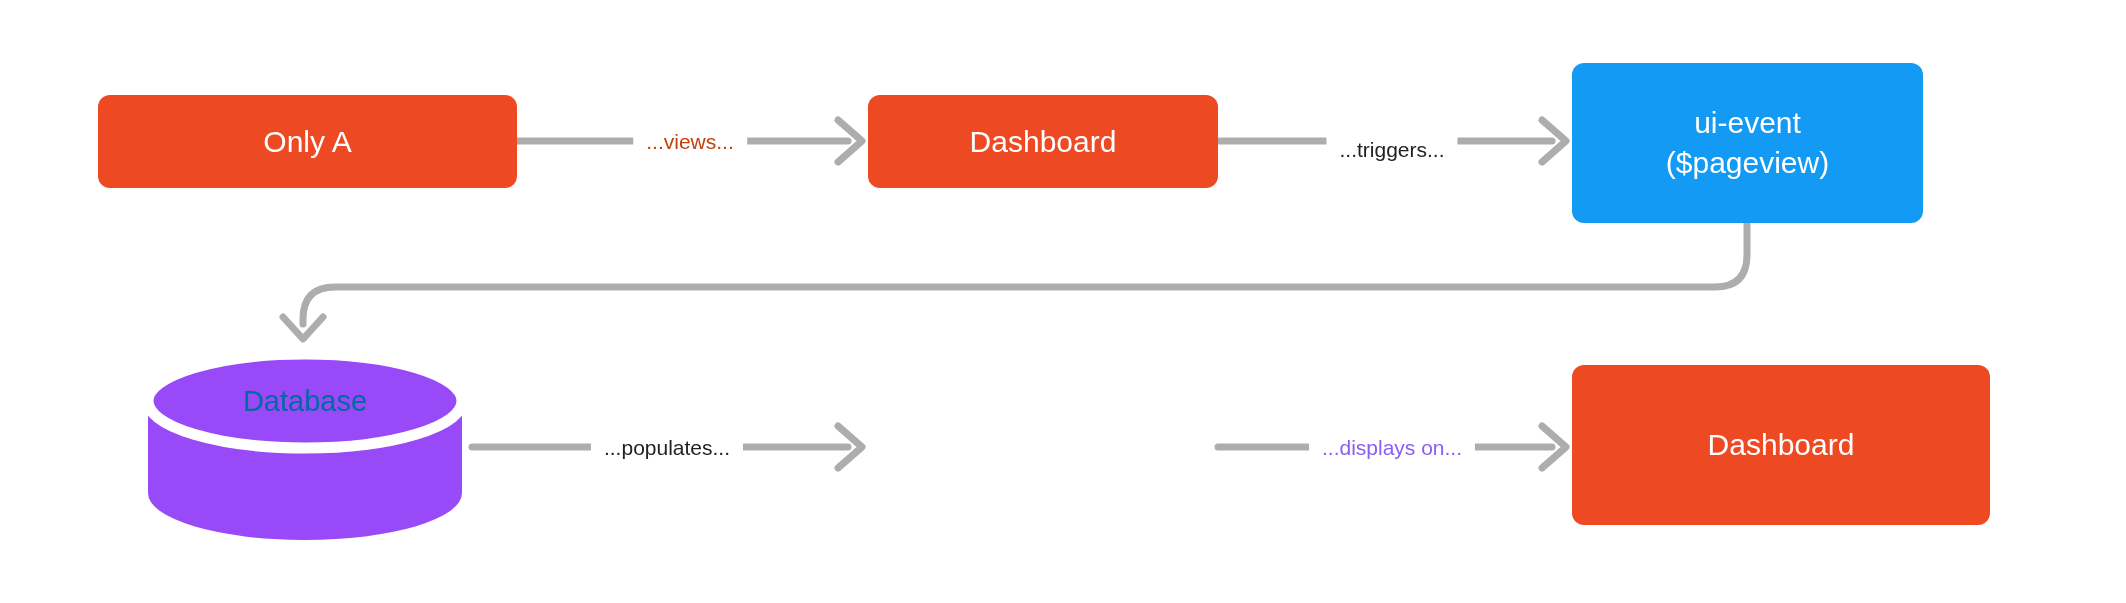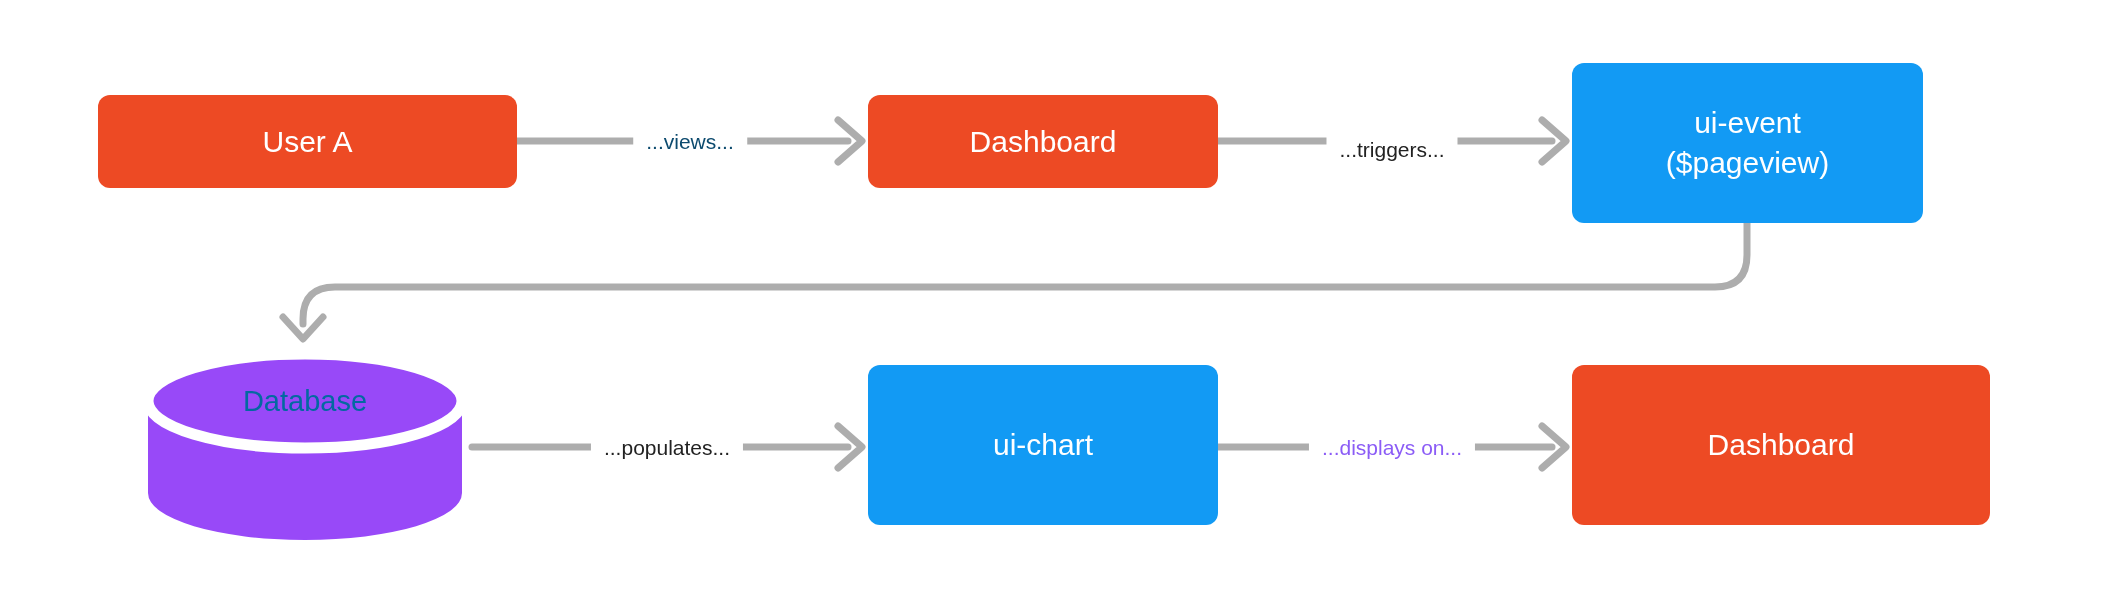--- a/index.html
+++ b/index.html
@@ -85,40 +85,37 @@
       <path d="M 1542 426 L 1566 447 L 1542 468"></path>
     </g>
 
     <g>
       <path d="M 148 401 V 493 A 157 47 0 0 0 462 493 V 401 A 157 47 0 0 1 148 401 Z" fill="#9849F8"></path>
       <ellipse cx="305" cy="401" rx="157" ry="47" stroke-width="11" fill="#9849F8" stroke="#FFFFFF"></ellipse>
     </g>
   </svg>
 
   <div class="node node-user-a" style="background-color: rgb(237, 74, 36);">
-    <span>User A</span>
+    <span>Only A</span>
   </div>
 
   <div class="node node-dashboard" style="background-color: rgb(237, 74, 36);">
     <span>Dashboard</span>
   </div>
 
   <div class="node node-ui-event" style="background-color: rgb(18, 154, 244);">
     <div>ui-event</div>
     <div>($pageview)</div>
   </div>
 
-  <div class="node node-ui-chart" style="background-color: rgb(18, 154, 244);">
-    <span>ui-chart</span>
-  </div>
 
   <div class="node node-dashboard-2" style="background-color: rgb(237, 74, 36);">
     <div>Dashboard</div>
   </div>
 
   <div class="cylinder-label">Database</div>
 
-  <span class="edge-label edge-label-views" style="color: #0c4a6e;">...views...</span>
+  <span class="edge-label edge-label-views" style="color: #c2410c;">...views...</span>
   <span class="edge-label edge-label-triggers" style="color: rgb(34, 34, 34); margin-top: 8px;">...triggers...</span>
   <span class="edge-label edge-label-populates" style="color: rgb(34, 34, 34);">...populates...</span>
   <span class="edge-label edge-label-displays" style="color: #8b5cf6;">...displays on...</span>
 
 </div>
 
 </body></html>

